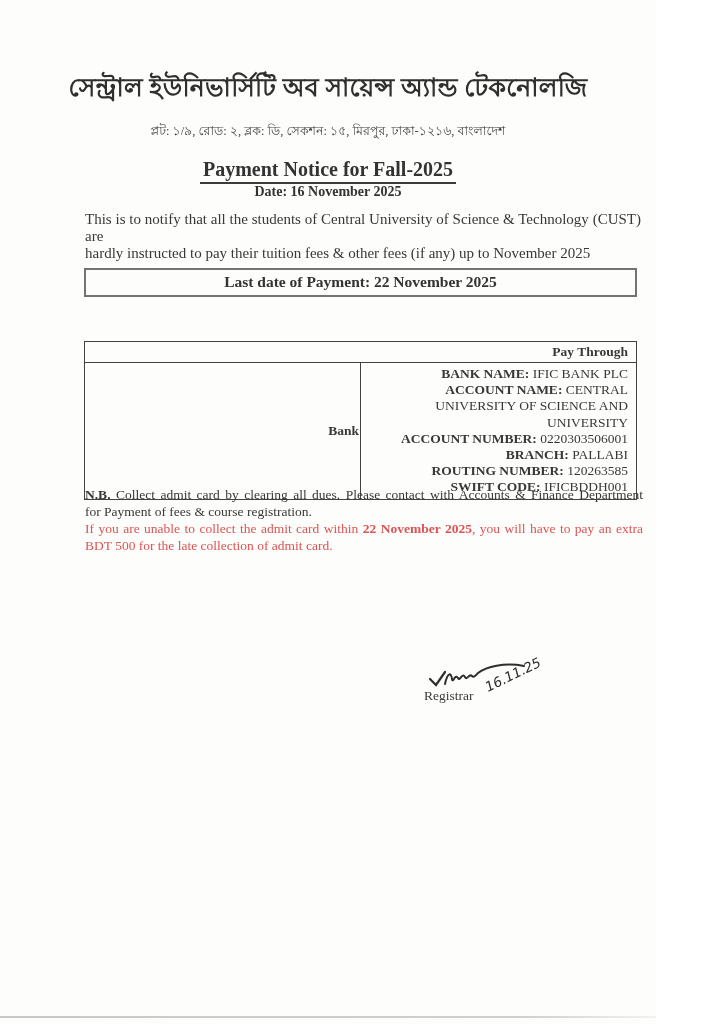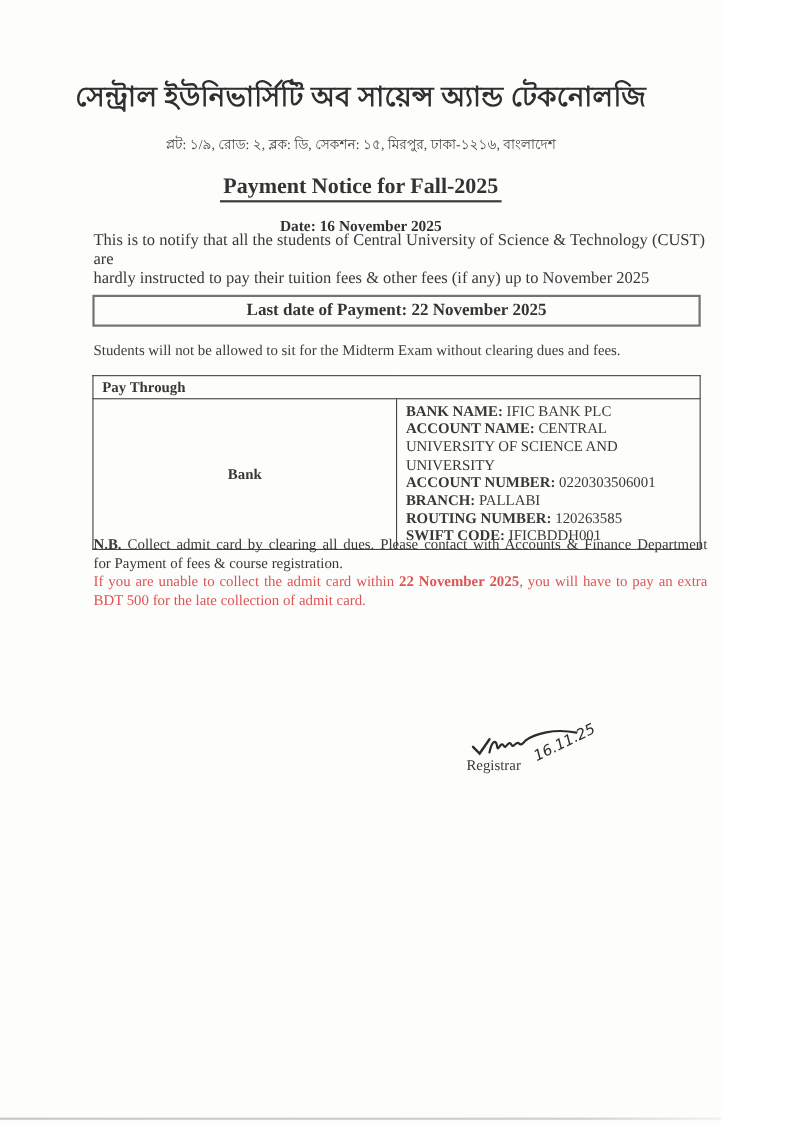--- a/index.html
+++ b/index.html
@@ -20,21 +20,21 @@
   .bn-address{
     position:absolute;top:110px;left:0;right:0;
     text-align:center;font-size:12.5px;color:#474747;margin-top:12px;
   }
   
   .title-block{position:absolute;top:158px;left:0;right:0;text-align:center;}
   .doc-title{
     display:inline-block;font-size:20px;font-weight:700;color:#333;
     border-bottom:2.5px solid #3b3b3b;padding:0 3px 1px 3px;
   }
-  .doc-date{font-size:14px;font-weight:700;margin-top:15px;color:#333;}
+  .doc-date{font-size:14px;font-weight:700;margin-top:0;color:#333;}
   
   .intro{
     position:absolute;top:211px;left:85px;width:556px;
     font-size:15px;line-height:17px;
   }
   .j-line{text-align:justify;text-align-last:justify;}
   
   .banner{
     position:absolute;top:268px;left:84px;width:553px;
     border:2px solid #737373;box-sizing:border-box;
@@ -44,21 +44,21 @@
   .midterm{
     position:absolute;top:311px;left:85px;width:570px;
     font-size:13.5px;color:#3c3c3c;
   }
   
   .pay-table{
     position:absolute;top:341px;left:84px;width:553px;
     border-collapse:collapse;font-size:13.5px;color:#383838;
     table-layout:fixed;
   }
-  .pay-table td{border:1.5px solid #424242;}
+  .pay-table td{border:1.5px solid #424242;text-align:right;}
   .pay-head{font-weight:700;padding:2px 8px;}
   .method-cell{width:195px;text-align:center;font-weight:700;vertical-align:middle;margin-top:36px;}
   .details-cell{padding:3px 8px;line-height:16.2px;vertical-align:top;}
   .dl .lbl{font-weight:700;}
   
   .notes{
     position:absolute;top:487px;left:85px;width:558px;
     font-size:13.5px;line-height:16.9px;
   }
   .notes .nb-lbl{font-weight:700;}
@@ -88,21 +88,20 @@
     <div class="doc-date">Date: 16 November 2025</div>
   </div>
 
   <div class="intro">
     <div class="j-line">This is to notify that all the students of Central University of Science &amp; Technology (CUST) are</div>
     <div>hardly instructed to pay their tuition fees &amp; other fees (if any) up to November 2025</div>
   </div>
 
   <div class="banner">Last date of Payment: 22 November 2025</div>
 
-  <div class="midterm">Students will not be allowed to sit for the Midterm Exam without clearing dues and fees.</div>
 
   <table class="pay-table">
     <tbody>
       <tr>
         <td class="pay-head" colspan="2">Pay Through</td>
       </tr>
       <tr>
         <td class="method-cell">Bank</td>
         <td class="details-cell">
           <div class="dl"><span class="lbl">BANK NAME:</span> <span>IFIC BANK PLC</span></div>

